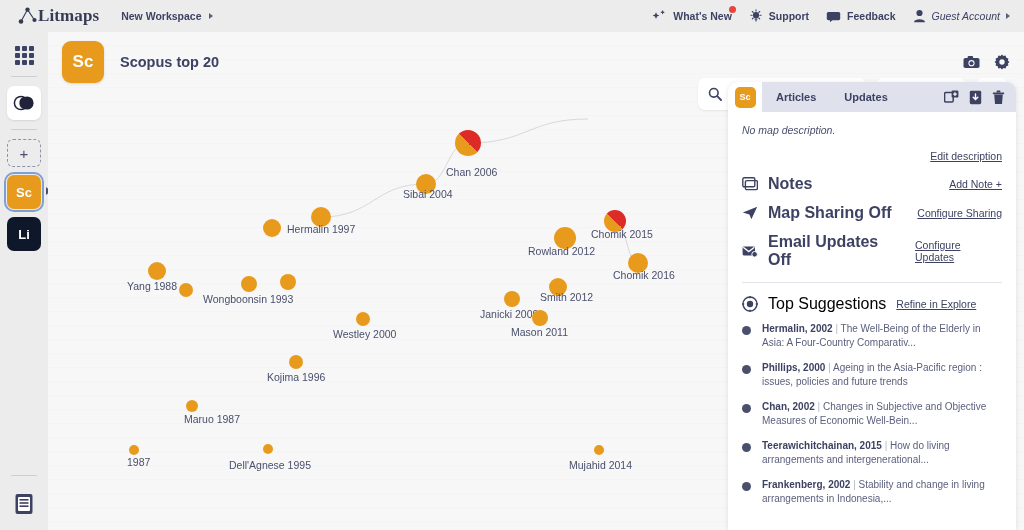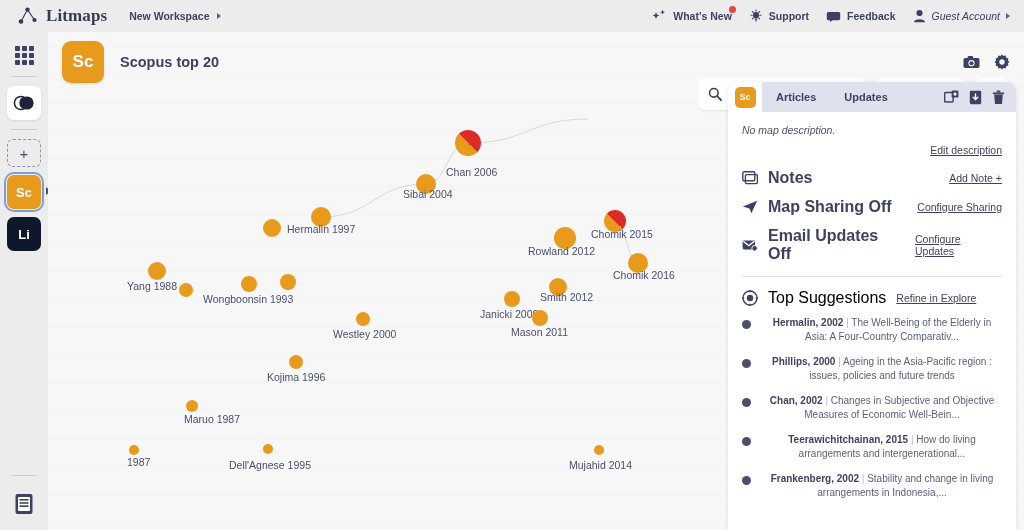--- a/index.html
+++ b/index.html
@@ -9,21 +9,21 @@
     background: #ececed;
     overflow: hidden;
   }
   #app { position: relative; width: 1024px; height: 530px; }
 
   
   .topbar {
     position: absolute; left: 0; top: 0; width: 1024px; height: 32px;
     background: #ececed; display: flex; align-items: center;
   }
-  .brand { display: flex; align-items: center; margin-left: 18px; gap: 8px; }
+  .brand { display: flex; align-items: center; margin-left: 18px; }
   .brand-logo { width: 20px; height: 18px; }
   .brand-name {
     font-family: "Liberation Serif", serif;
     font-size: 17px; font-weight: bold; color: #363b54; letter-spacing: .1px;
   }
   .workspace {
     margin-left: 22px; font-size: 10.5px; font-weight: bold; color: #3d4263;
     display: flex; align-items: center; gap: 7px;
   }
   .tri-right {
@@ -158,21 +158,21 @@
     font-size: 10.5px; color: #3d4263; text-decoration: underline; display: inline-block;
   }
   .right { text-align: right; }
   .rowline {
     display: flex; align-items: center; margin-top: 11px; gap: 10px;
   }
   .rowline .rl-label { font-size: 16px; font-weight: bold; color: #3d4263; }
   .rowline .rl-link { margin-left: auto; }
   .hr { height: 1px; background: #e3e4e9; margin: 13px 0 0 0; }
   .sug-head { display: flex; align-items: center; gap: 10px; margin-top: 12px; }
-  .sug-list { margin-top: 9px; text-align: center; }
+  .sug-list { margin-top: 9px; }
   .sug {
     display: flex; gap: 11px; margin-bottom: 12px; align-items: flex-start;
   }
   .sug-dot {
     width: 9px; height: 9px; border-radius: 50%; background: #4a4f6b;
     flex: 0 0 9px; margin-top: 4px;
   }
   .sug-txt { font-size: 10px; color: #5a5f7c; line-height: 1.35; }
   .sug-txt b { color: #3d4263; }
   .sug-txt .bar { color: #b6b9c6; }
@@ -427,21 +427,21 @@
             <rect x="0.8" y="2.4" width="11.4" height="1.8" rx=".6" fill="#3d4263"></rect>
             <rect x="4.6" y="0.6" width="3.8" height="2" rx=".6" fill="#3d4263"></rect>
             <path d="M2.2 4.4 H10.8 L10 14 H3 Z" fill="#3d4263"></path>
           </svg>
         </span>
       </div>
     </div>
 
     <div class="panel-body">
       <div class="desc">No map description.</div>
-      <div class="right" style="margin-top:4px">
+      <div class="right" style="margin-top:10px">
         <span class="link">Edit description</span>
       </div>
 
       <div class="rowline">
         <span class="ico">
           <svg width="16" height="14" viewBox="0 0 16 14">
             <rect x="0.8" y="0.8" width="12" height="9" rx="1.3" fill="none" stroke="#3d4263" stroke-width="1.4"></rect>
             <rect x="3.4" y="3.6" width="12" height="9" rx="1.3" fill="none" stroke="#3d4263" stroke-width="1.4"></rect>
           </svg>
         </span>

